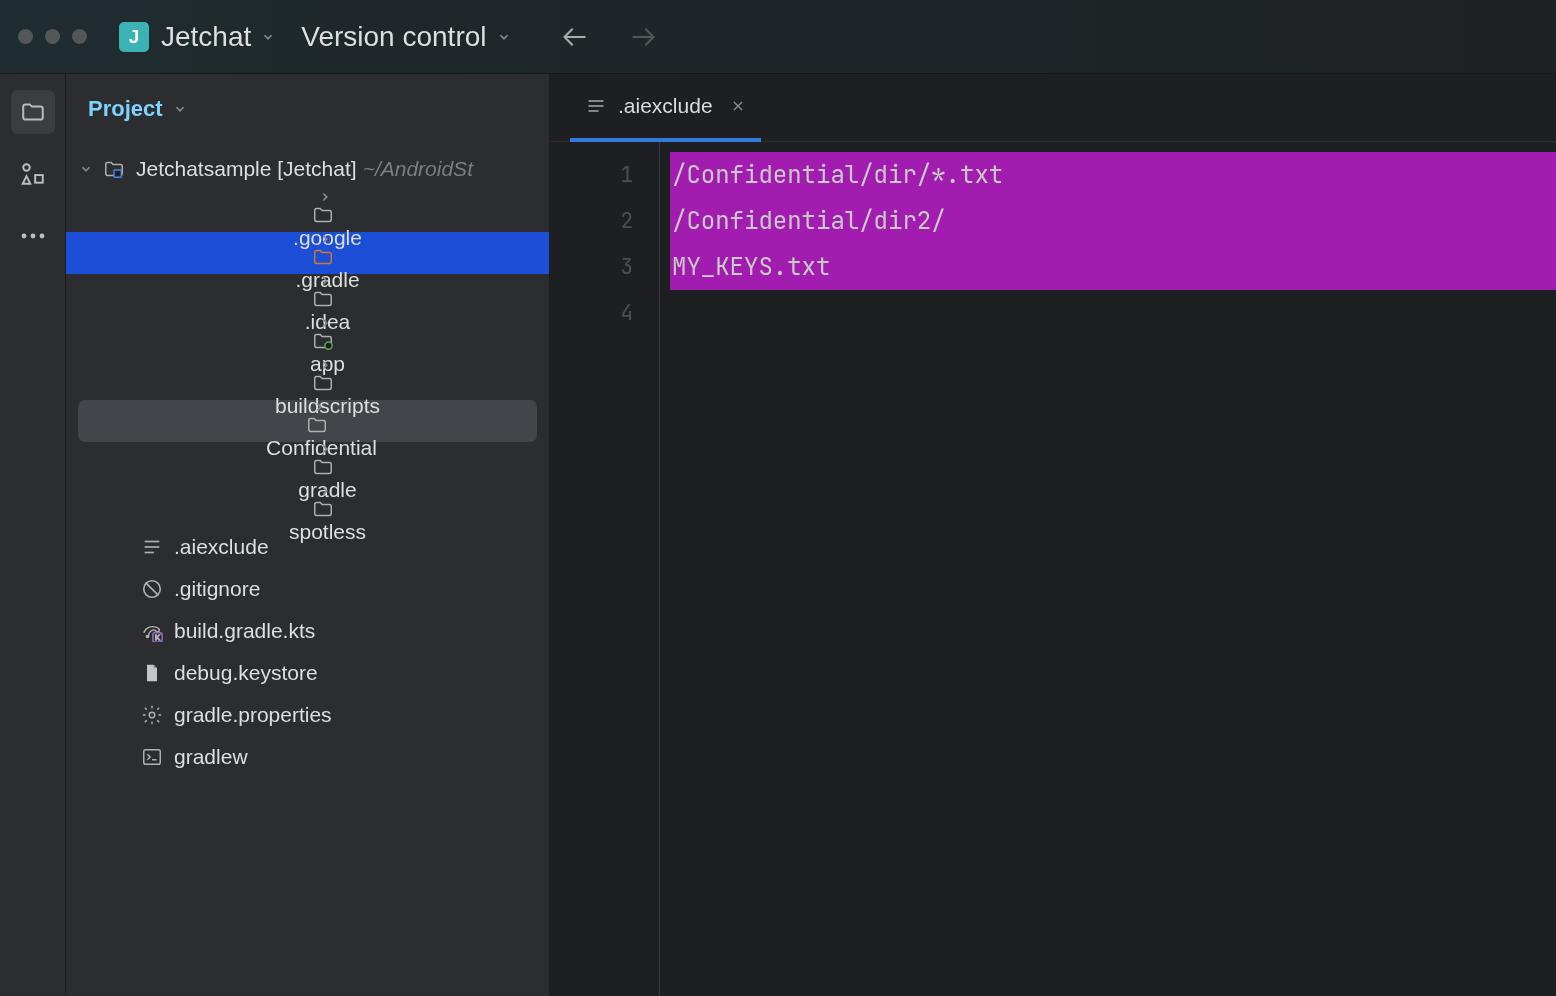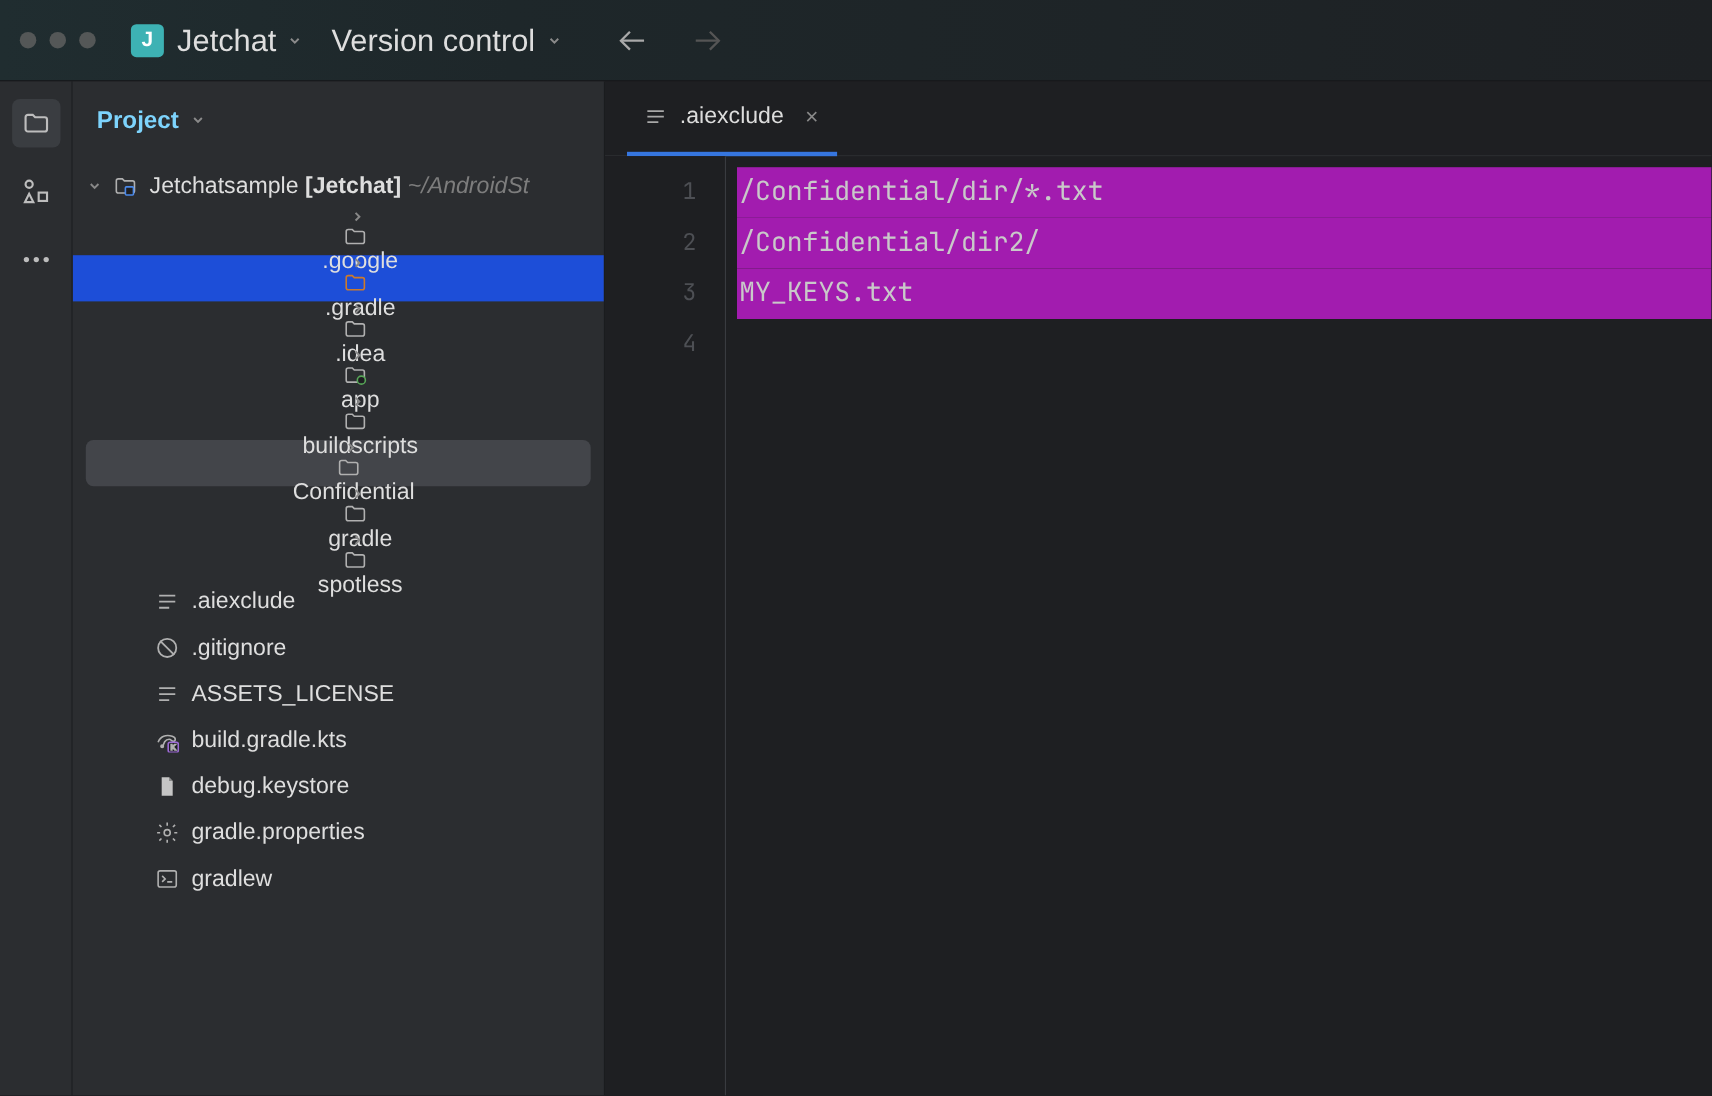--- a/index.html
+++ b/index.html
@@ -89,21 +89,21 @@
       width: 20px; color: #888; font-size: 14px;
       display: inline-flex; justify-content: center;
       margin-right: 6px;
     }
     .tree-icon {
       width: 24px; height: 24px;
       display: inline-flex; align-items: center; justify-content: center;
       margin-right: 10px;
     }
     .tree-label { color: #dedede; }
-    .tree-label .bold { font-weight: 700; }
+    .tree-label .bold { font-weight: 400; }
     .tree-path { color: #7d7d7d; margin-left: 6px; font-style: italic; }
 
     
     .editor-area { flex: 1; background: #1e1f22; display: flex; flex-direction: column; }
     .tabs {
       height: 68px; display: flex; align-items: stretch;
       border-bottom: 1px solid #2b2d30;
       padding-left: 20px;
     }
     .tab {
@@ -361,30 +361,20 @@
             <span class="tree-icon">
               <svg width="22" height="22" viewBox="0 0 24 24" fill="none" stroke="#b0b0b0" stroke-width="1.8">
                 <circle cx="12" cy="12" r="9"></circle>
                 <line x1="5" y1="5" x2="19" y2="19"></line>
               </svg>
             </span>
             <span class="tree-label">.gitignore</span>
           </div>
           <div class="tree-row file">
             <span class="tree-icon">
-              <svg width="22" height="22" viewBox="0 0 24 24" fill="none" stroke="#b0b0b0" stroke-width="1.8">
-                <line x1="4" y1="6" x2="20" y2="6"></line>
-                <line x1="4" y1="12" x2="20" y2="12"></line>
-                <line x1="4" y1="18" x2="14" y2="18"></line>
-              </svg>
-            </span>
-            <span class="tree-label">ASSETS_LICENSE</span>
-          </div>
-          <div class="tree-row file">
-            <span class="tree-icon">
               <svg width="22" height="22" viewBox="0 0 24 24" fill="none" stroke="#b0b0b0" stroke-width="1.6">
                 <path d="M3 14c2-6 8-8 14-6 2 .7 3 2 3 3 0 1-1 2-2 2-2 0-2-2-4-2-4 0-6 4-6 8"></path>
                 <circle cx="7" cy="18" r="1.2" fill="#b0b0b0"></circle>
                 <rect x="13" y="14" width="10" height="10" rx="2" fill="#1e1f22" stroke="#9d6bd6"></rect>
                 <text x="18" y="22" font-size="8" fill="#9d6bd6" text-anchor="middle" font-family="sans-serif">K</text>
               </svg>
             </span>
             <span class="tree-label">build.gradle.kts</span>
           </div>
           <div class="tree-row file">

